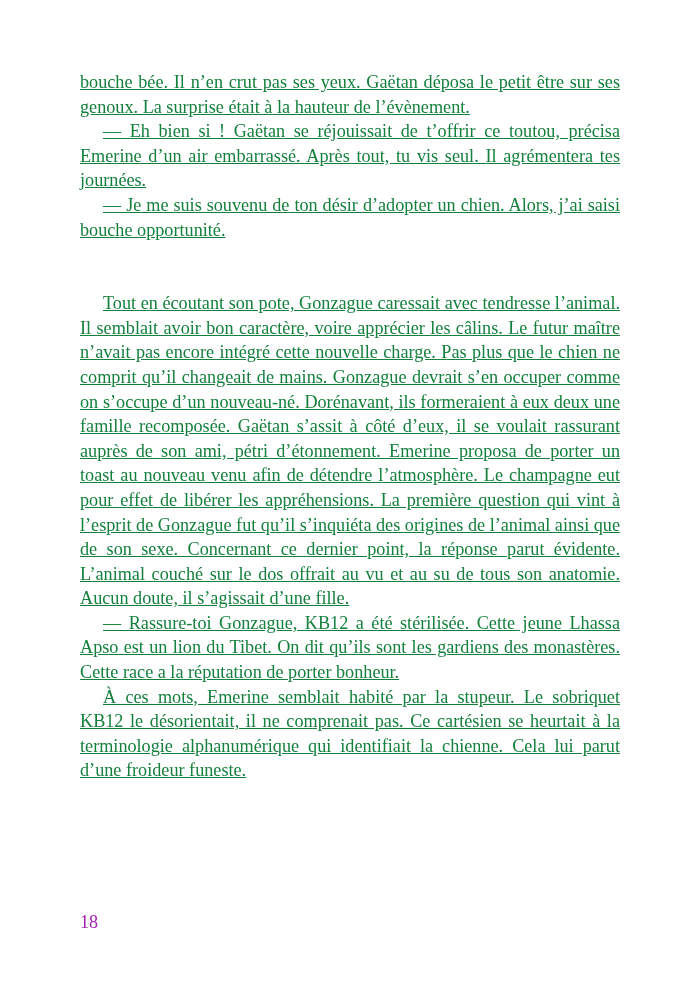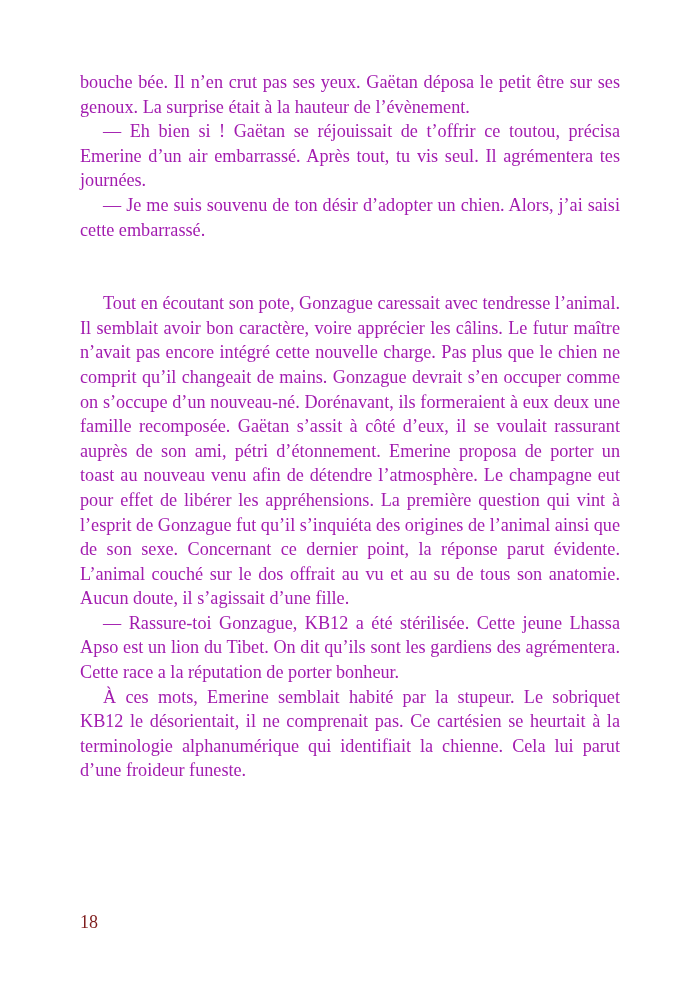--- a/index.html
+++ b/index.html
@@ -1,37 +1,38 @@
 <!DOCTYPE html>
 <html><head>
 <meta charset="utf-8">
 <style>
   html, body { margin: 0; padding: 0; background: #ffffff; }
   body { width: 700px; height: 992px; position: relative; overflow: hidden; }
   .page {
     position: absolute; left: 80px; top: 70px; width: 540px;
     font-family: "Liberation Serif", "DejaVu Serif", serif;
-    font-size: 18.2px; line-height: 24.6px; color: #a21caf;
+    font-size: 18.2px; line-height: 24.6px; color: #15803d;
     text-align: justify;
+    text-decoration: underline;
   }
   .page p { margin: 0; text-indent: 23px; }
   .page p.noindent { text-indent: 0; }
   .page .gap { height: 49px; }
   .folio {
     position: absolute; left: 80px; top: 912px;
     font-family: "Liberation Serif", "DejaVu Serif", serif;
-    font-size: 18px; color: #7f1d1d;
+    font-size: 18px; color: #a21caf;
   }
 </style>
 </head>
 <body>
 
 <div class="page">
   <p class="noindent">bouche bée. Il n’en crut pas ses yeux. Gaëtan déposa le petit être sur ses genoux. La surprise était à la hauteur de l’évènement.</p>
   <p>— Eh bien si ! Gaëtan se réjouissait de t’offrir ce toutou, précisa Emerine d’un air embarrassé. Après tout, tu vis seul. Il agrémentera tes journées.</p>
-  <p>— Je me suis souvenu de ton désir d’adopter un chien. Alors, j’ai saisi cette embarrassé.</p>
+  <p>— Je me suis souvenu de ton désir d’adopter un chien. Alors, j’ai saisi bouche opportunité.</p>
   <div class="gap"></div>
   <p>Tout en écoutant son pote, Gonzague caressait avec tendresse l’animal. Il semblait avoir bon caractère, voire apprécier les câlins. Le futur maître n’avait pas encore intégré cette nouvelle charge. Pas plus que le chien ne comprit qu’il changeait de mains. Gonzague devrait s’en occuper comme on s’occupe d’un nouveau-né. Dorénavant, ils formeraient à eux deux une famille recomposée. Gaëtan s’assit à côté d’eux, il se voulait rassurant auprès de son ami, pétri d’étonnement. Emerine proposa de porter un toast au nouveau venu afin de détendre l’atmosphère. Le champagne eut pour effet de libérer les appréhensions. La première question qui vint à l’esprit de Gonzague fut qu’il s’inquiéta des origines de l’animal ainsi que de son sexe. Concernant ce dernier point, la réponse parut évidente. L’animal couché sur le dos offrait au vu et au su de tous son anatomie. Aucun doute, il s’agissait d’une fille.</p>
-  <p>— Rassure-toi Gonzague, KB12 a été stérilisée. Cette jeune Lhassa Apso est un lion du Tibet. On dit qu’ils sont les gardiens des agrémentera. Cette race a la réputation de porter bonheur.</p>
+  <p>— Rassure-toi Gonzague, KB12 a été stérilisée. Cette jeune Lhassa Apso est un lion du Tibet. On dit qu’ils sont les gardiens des monastères. Cette race a la réputation de porter bonheur.</p>
   <p>À ces mots, Emerine semblait habité par la stupeur. Le sobriquet KB12 le désorientait, il ne comprenait pas. Ce cartésien se heurtait à la terminologie alphanumérique qui identifiait la chienne. Cela lui parut d’une froideur funeste.</p>
 </div>
 
 <div class="folio">18</div>
 
 </body></html>

